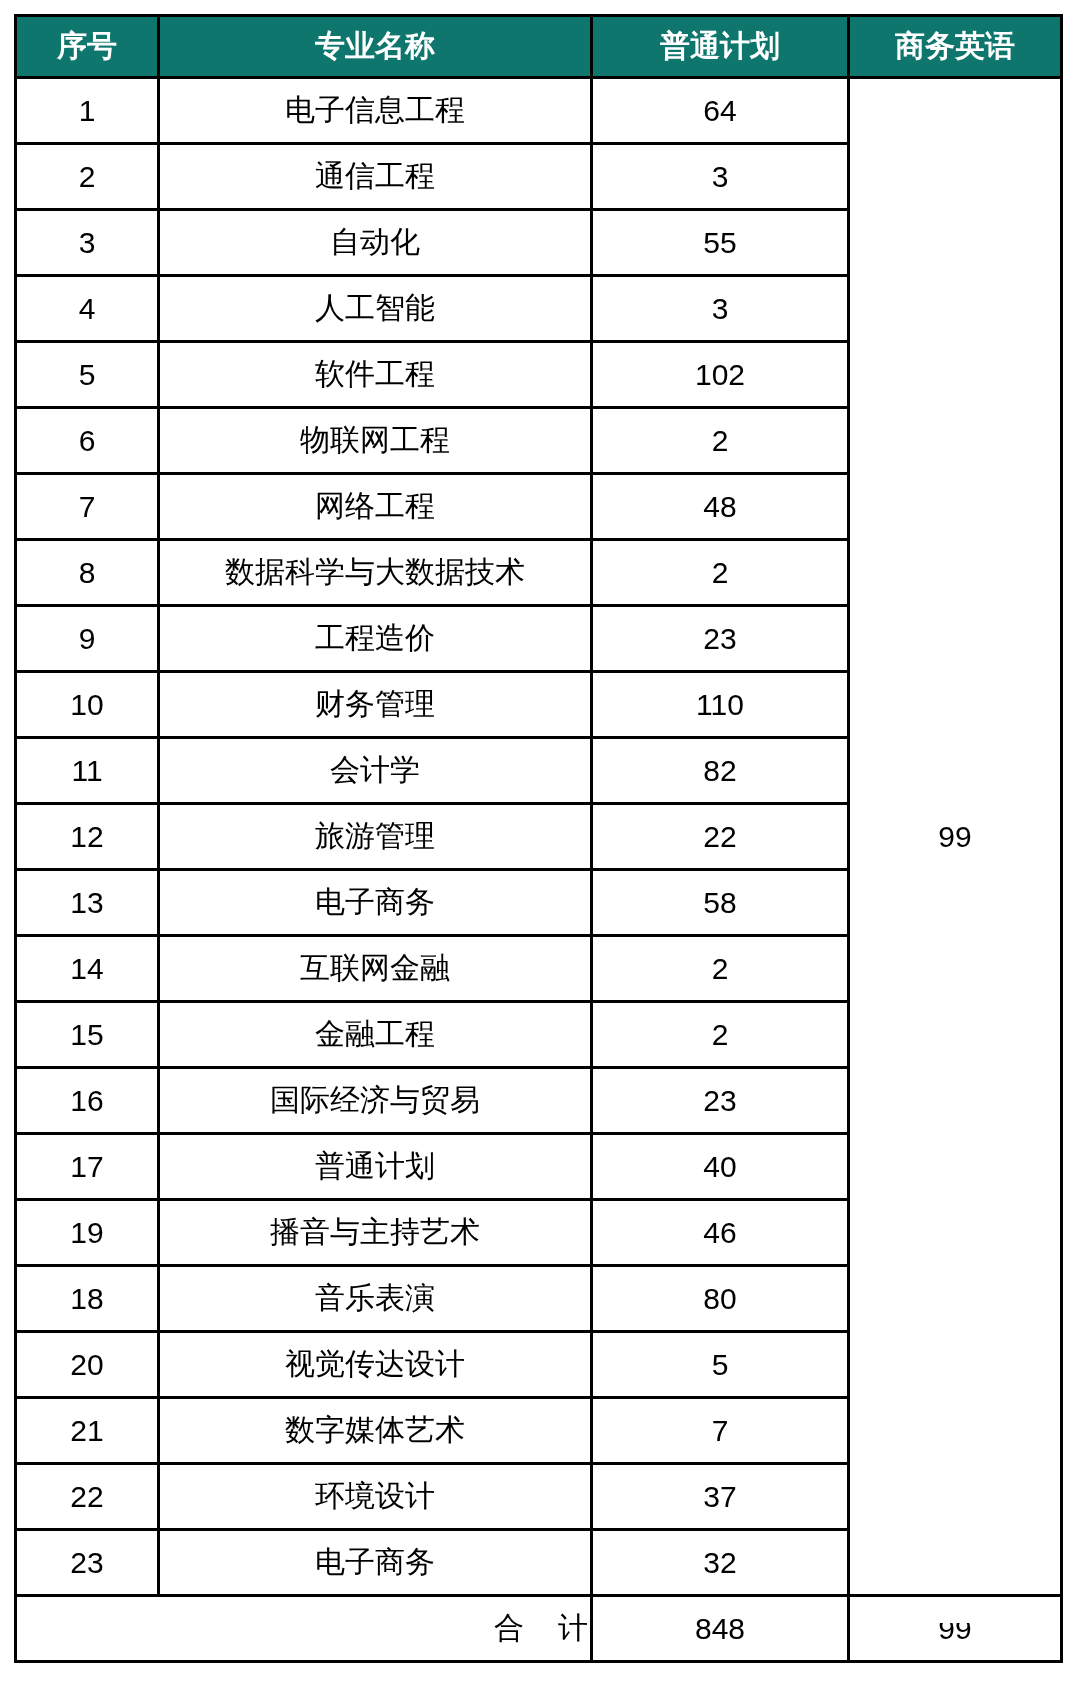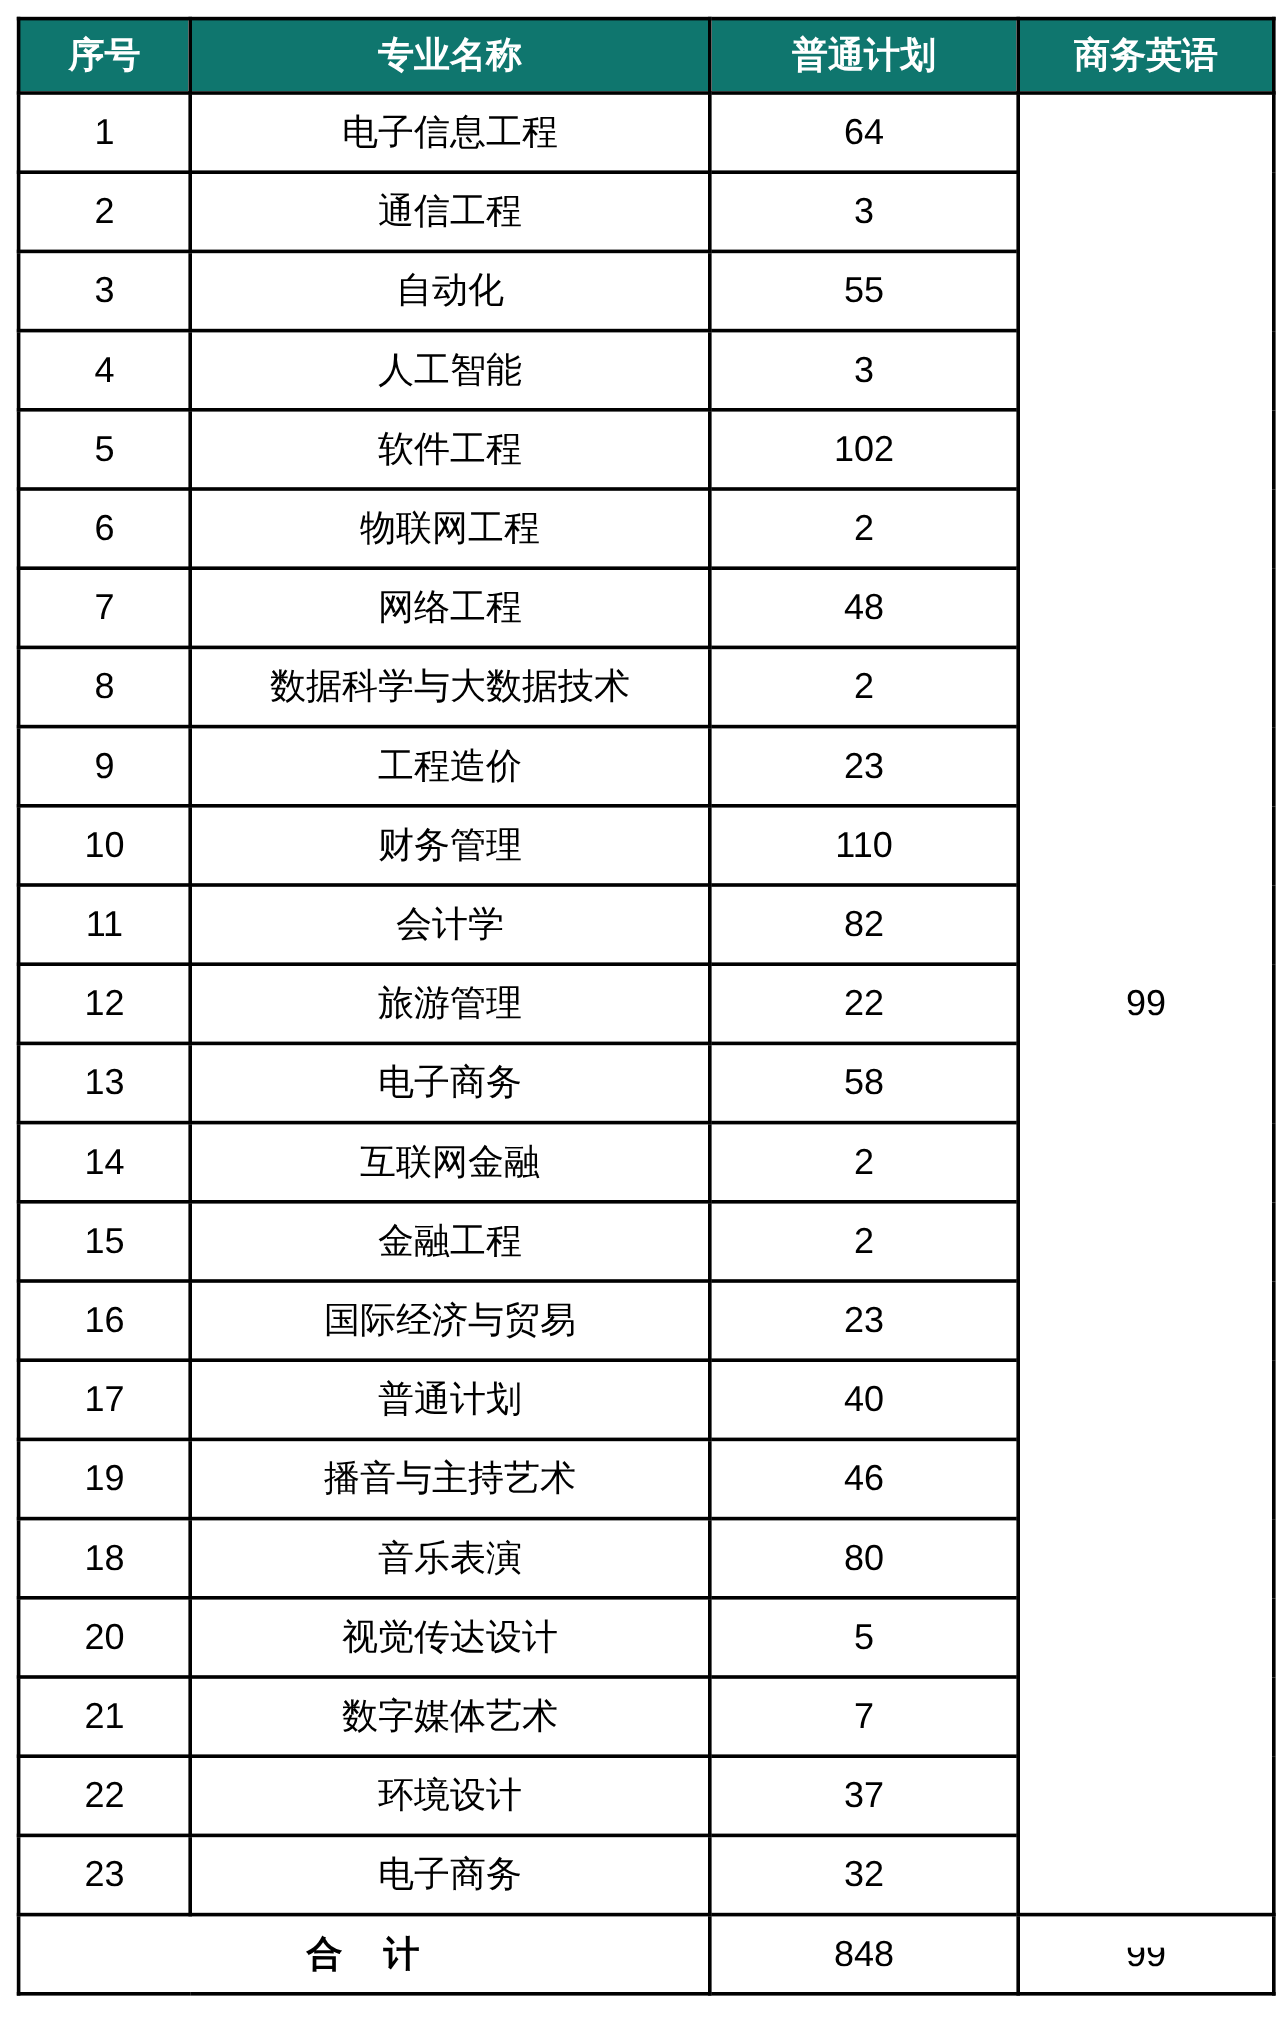--- a/index.html
+++ b/index.html
@@ -49,23 +49,24 @@
   }
   td.body-cell {
     font-size: 30px;
     background: #ffffff;
   }
   td.exempt-cell {
     font-size: 30px;
     background: #ffffff;
   }
   tr.total-row td.total-label-cell {
-    font-weight: bold;
+    font-weight: normal;
     font-size: 32px;
     letter-spacing: 2px;
+    text-align: right;
   }
   tr.total-row td.body-cell { font-size: 30px; }
 
   
   td.exempt-total-cell {
     border-top: 3px dashed #000000;
     font-size: 30px;
     position: relative;
   }
   .obscured-value {

